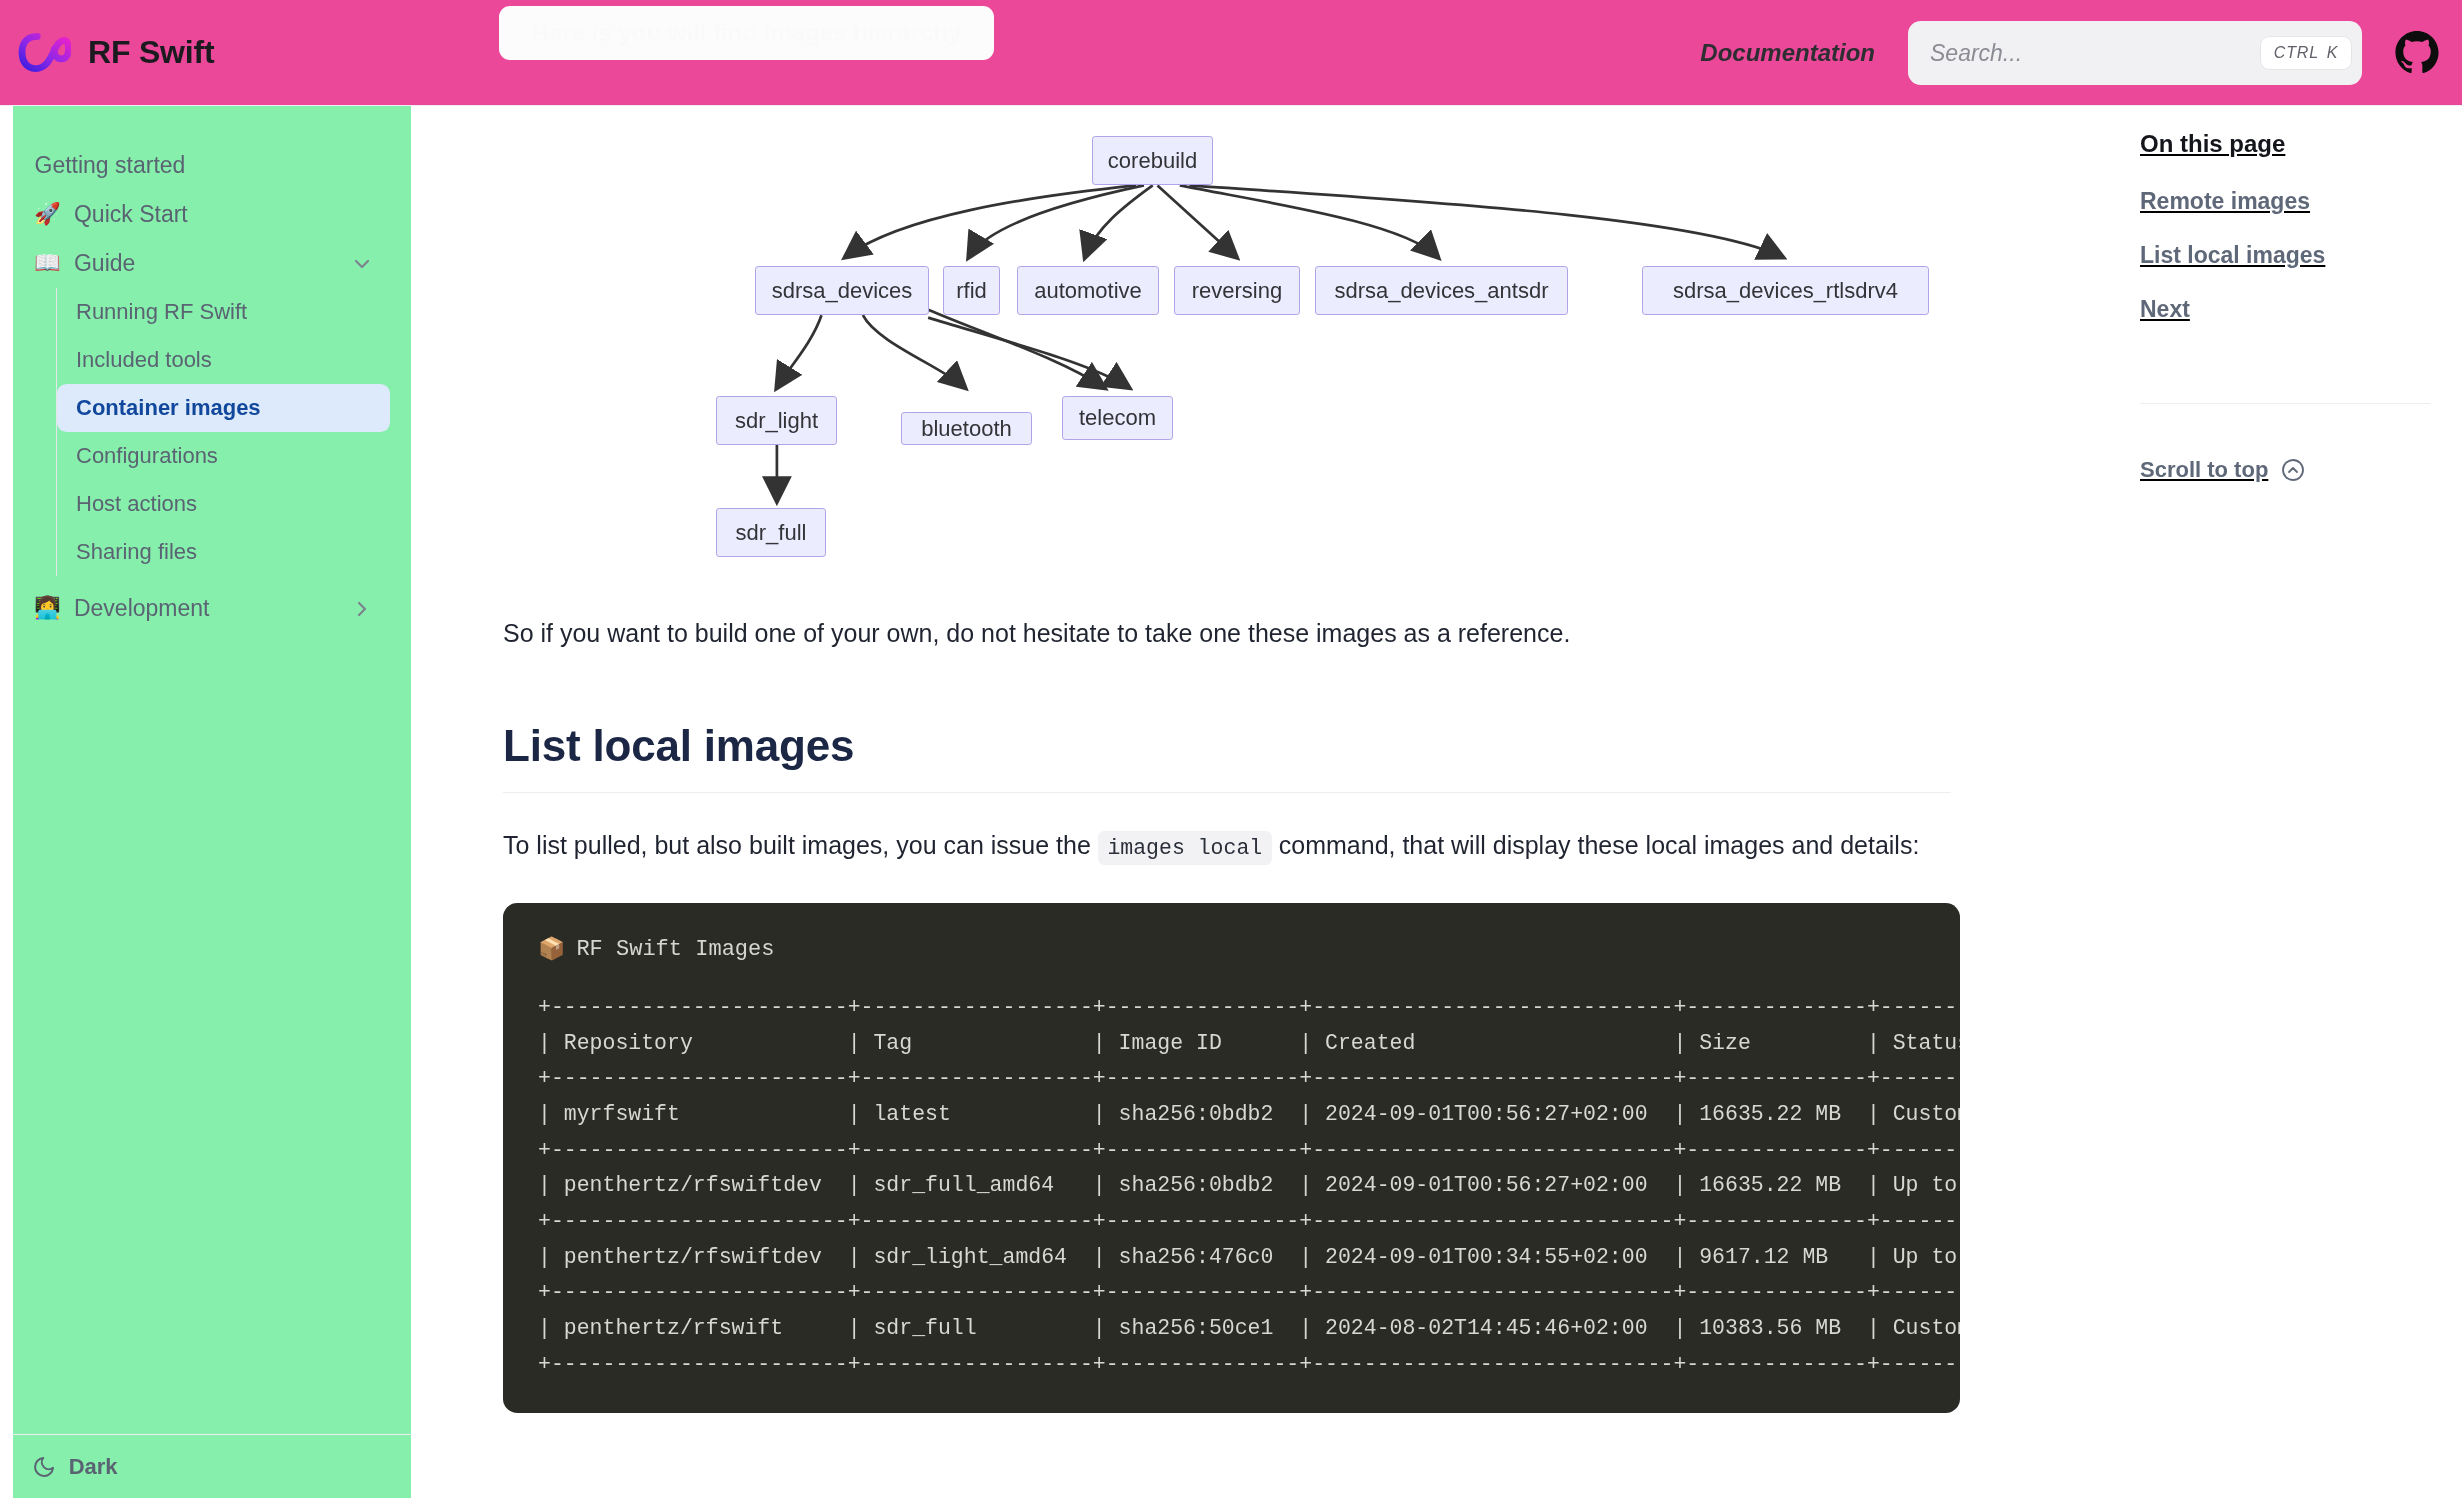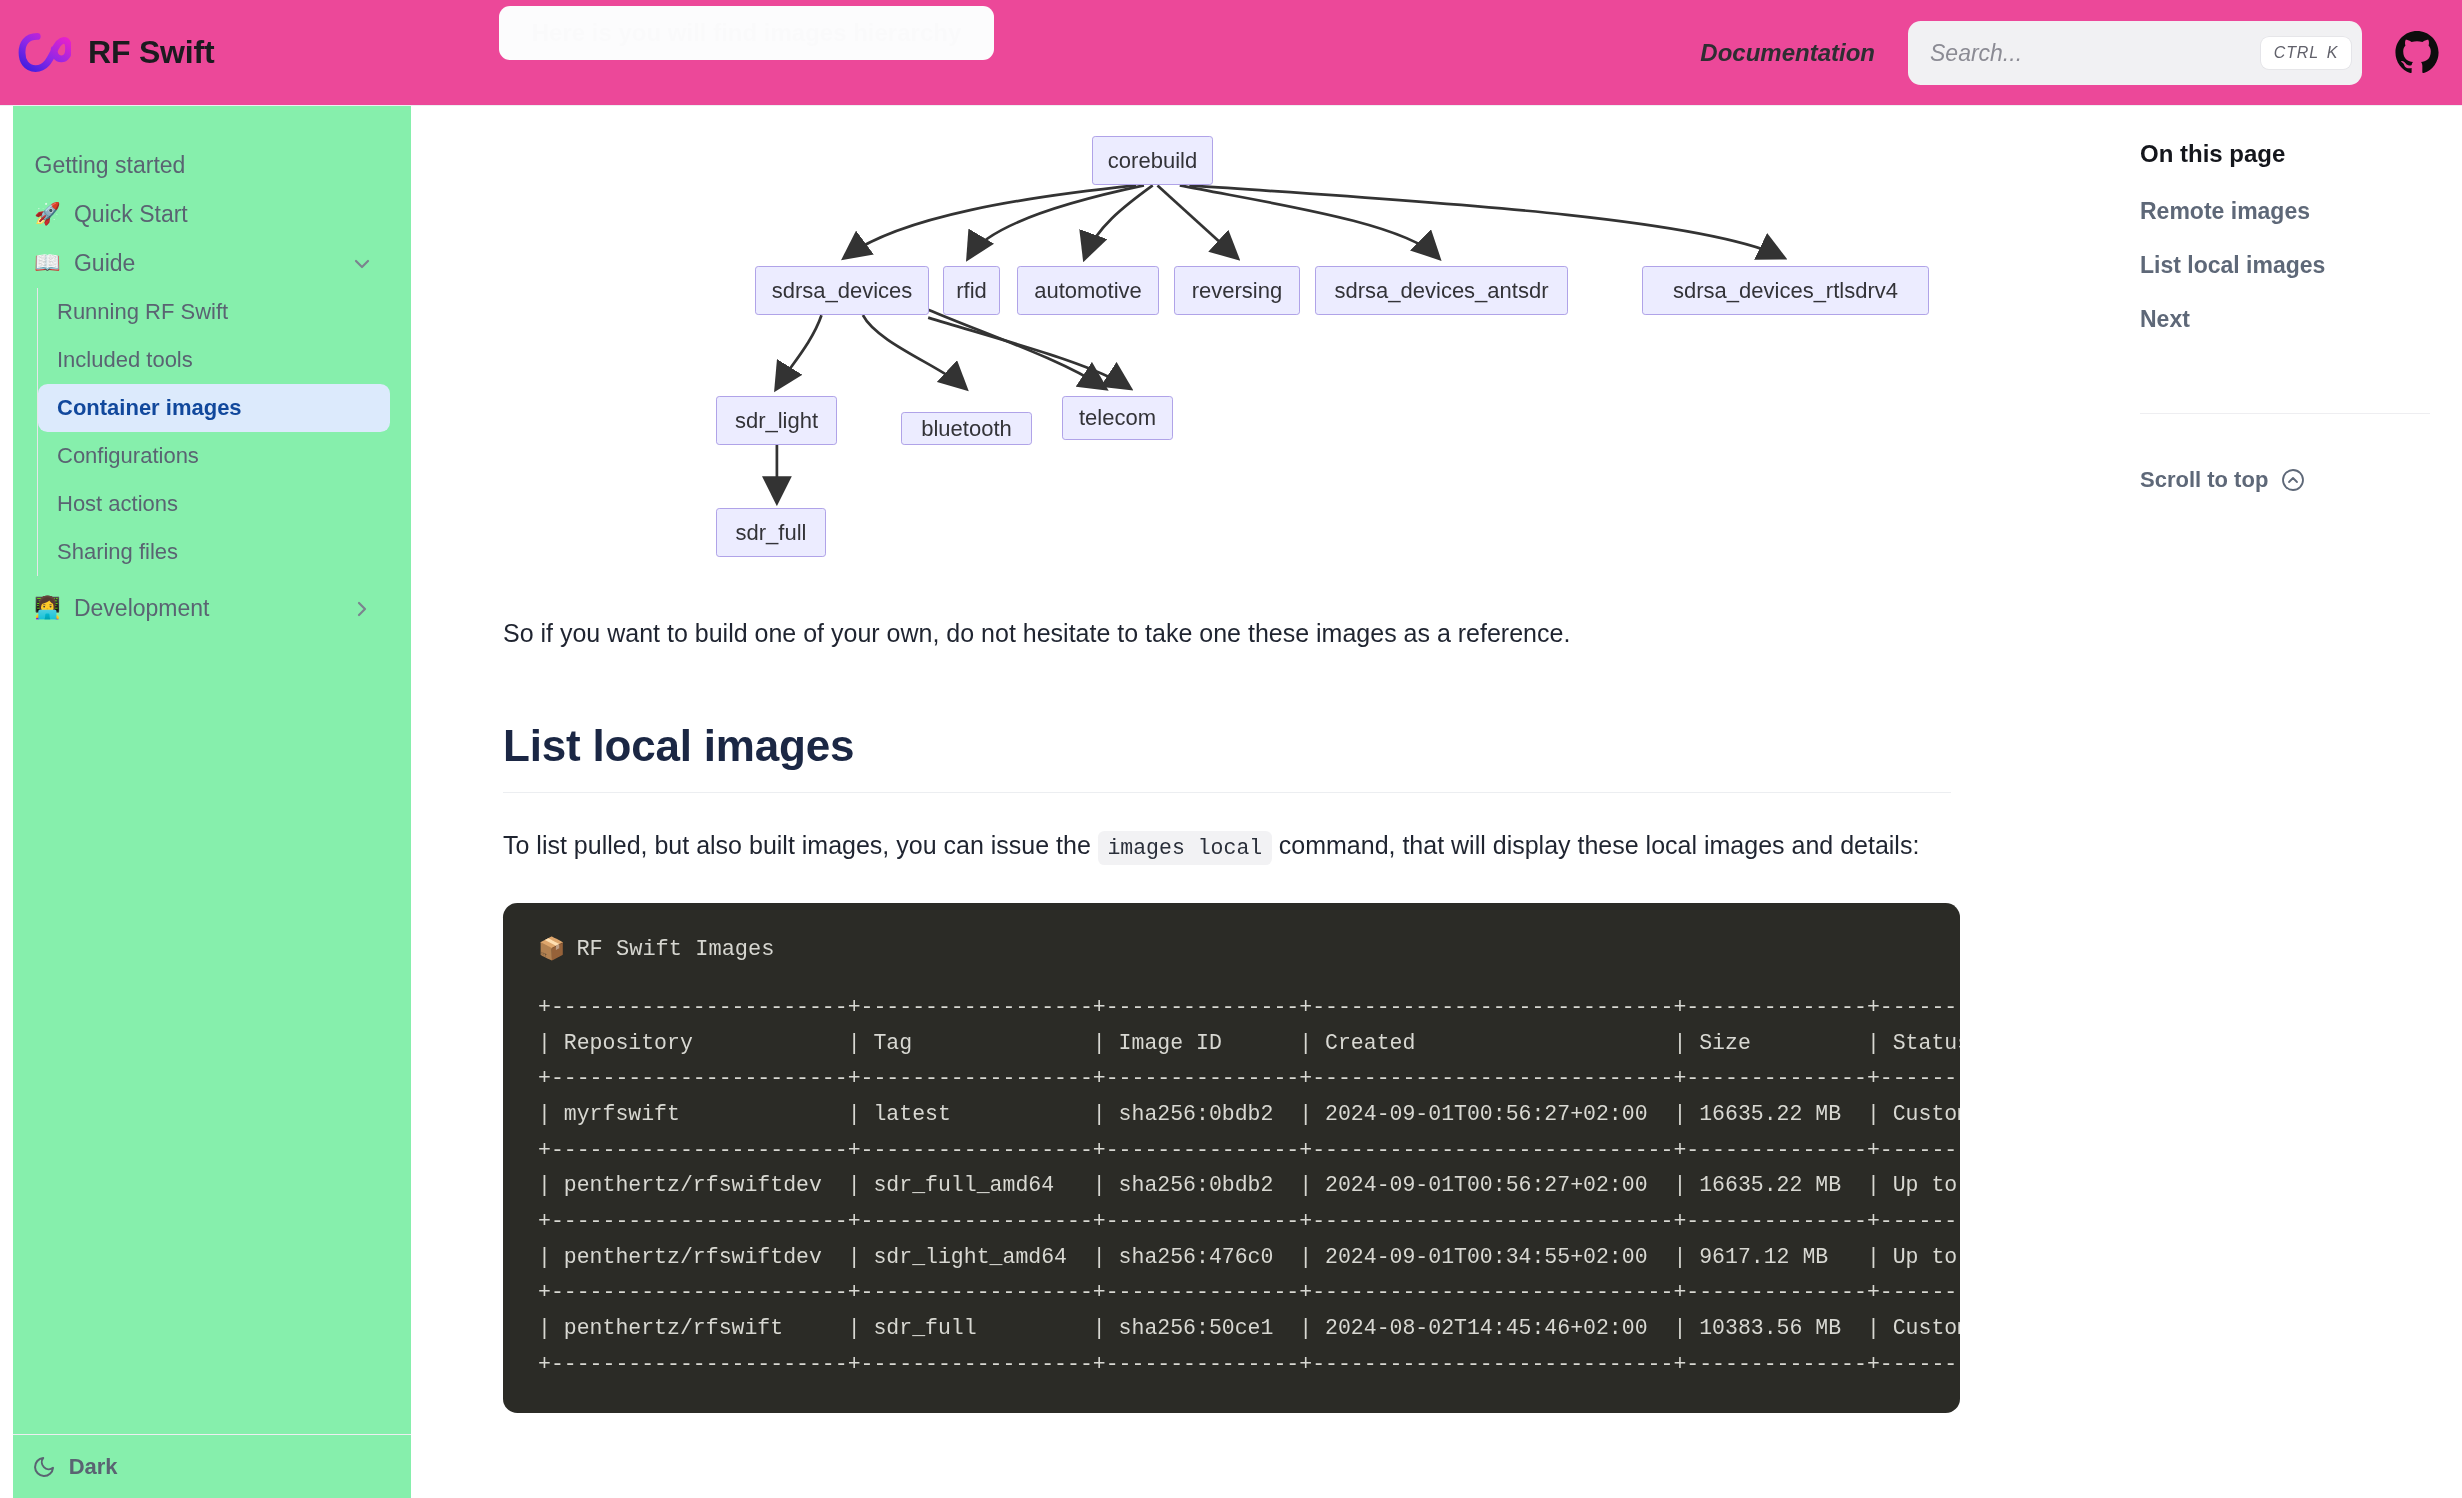--- a/index.html
+++ b/index.html
@@ -67,21 +67,21 @@
   .side-link {
     display: flex; align-items: center; gap: 12.7px;
     font-size: 23px; color: #5a6372;
     padding: 11px 16px 11px 17.5px;
     margin: 0 21px 0 0; border-radius: 9.6px;
     cursor: pointer; white-space: nowrap;
   }
   .side-link .emj { font-size: 21.5px; line-height: 1; }
   .side-link .chev { margin-left: auto; color: #7b838f; display: flex; }
   .side-group-children {
-    margin-left: 20px; padding-left: 0;
+    margin-left: 39px; padding-left: 0;
     border-left: 1.6px solid #e6e6ea;
   }
   .side-sub {
     display: block; font-size: 22px; color: #5a6372;
     padding: 11px 0 11px 19px; margin: 0 21px 0 0;
     border-radius: 9.6px; cursor: pointer; white-space: nowrap;
   }
   .side-sub.active {
     background: #dceafc; color: #11489c; font-weight: 700;
   }
@@ -149,23 +149,24 @@
     margin-bottom: 27px; white-space: nowrap;
   }
   pre.term {
     font-family: "Liberation Mono", monospace;
     font-size: 21.5px; line-height: 1.66;
     color: #d8d8d2; white-space: pre; margin: 0;
   }
 
   
   .toc {
-    position: absolute; right: 0; top: 102px;
+    position: absolute; right: 0; top: 92px;
     width: 400px; height: 1393px;
     padding: 38px 32px 0 78px;
+    text-decoration: underline;
   }
   .toc-head {
     font-size: 24px; font-weight: 700; color: #14161c;
     margin-bottom: 30px;
   }
   .toc-item {
     display: block; font-size: 23px; font-weight: 600;
     color: #5e6878; margin-bottom: 27px;
     cursor: pointer; white-space: nowrap;
   }

